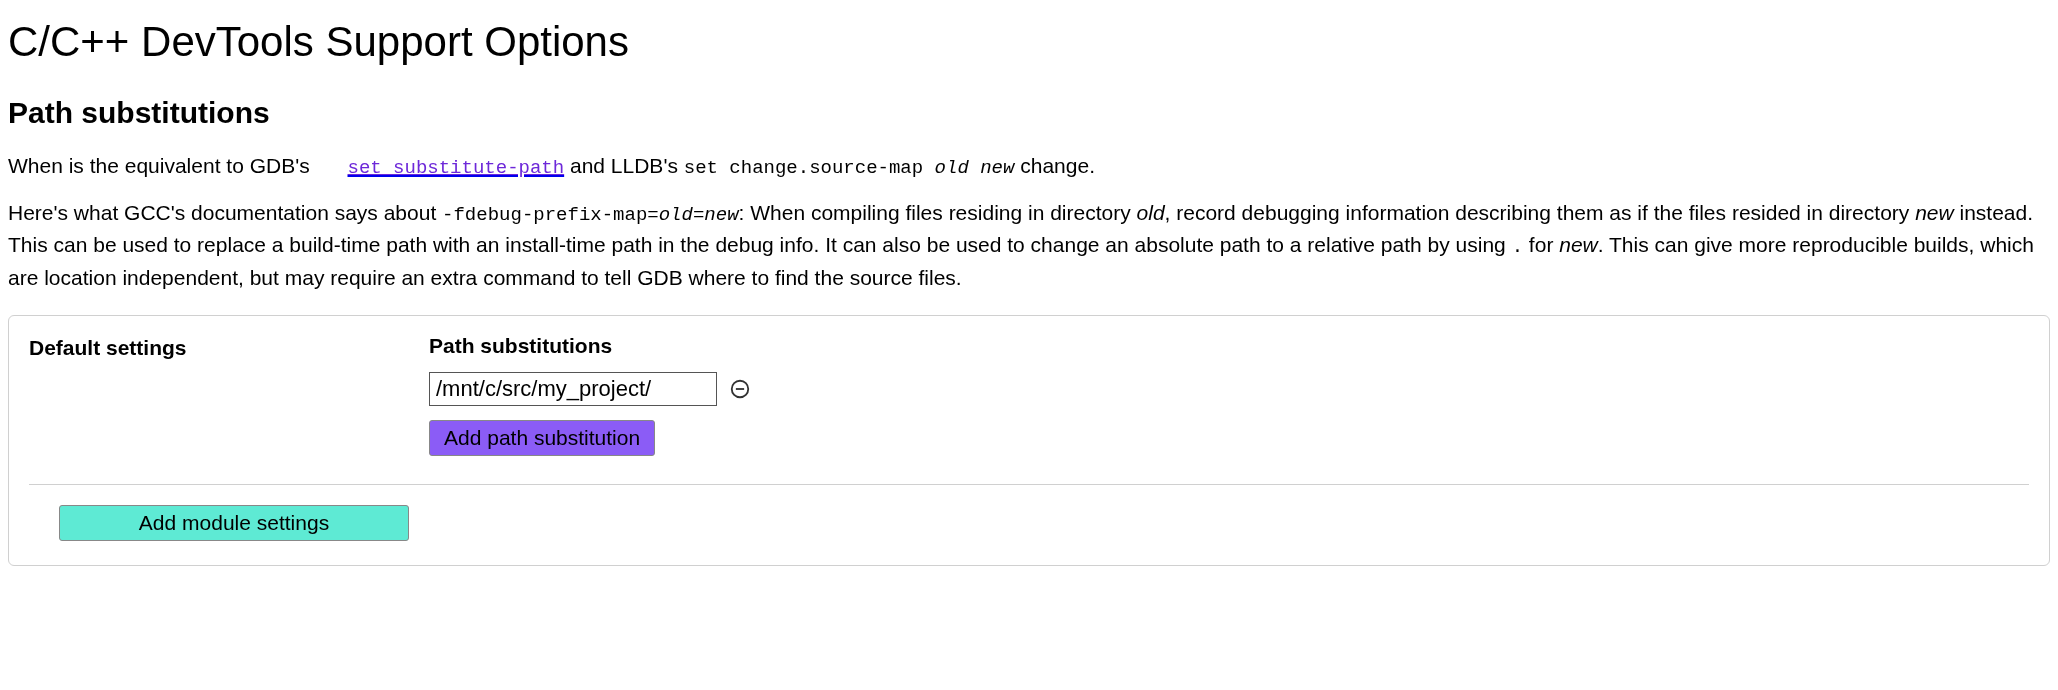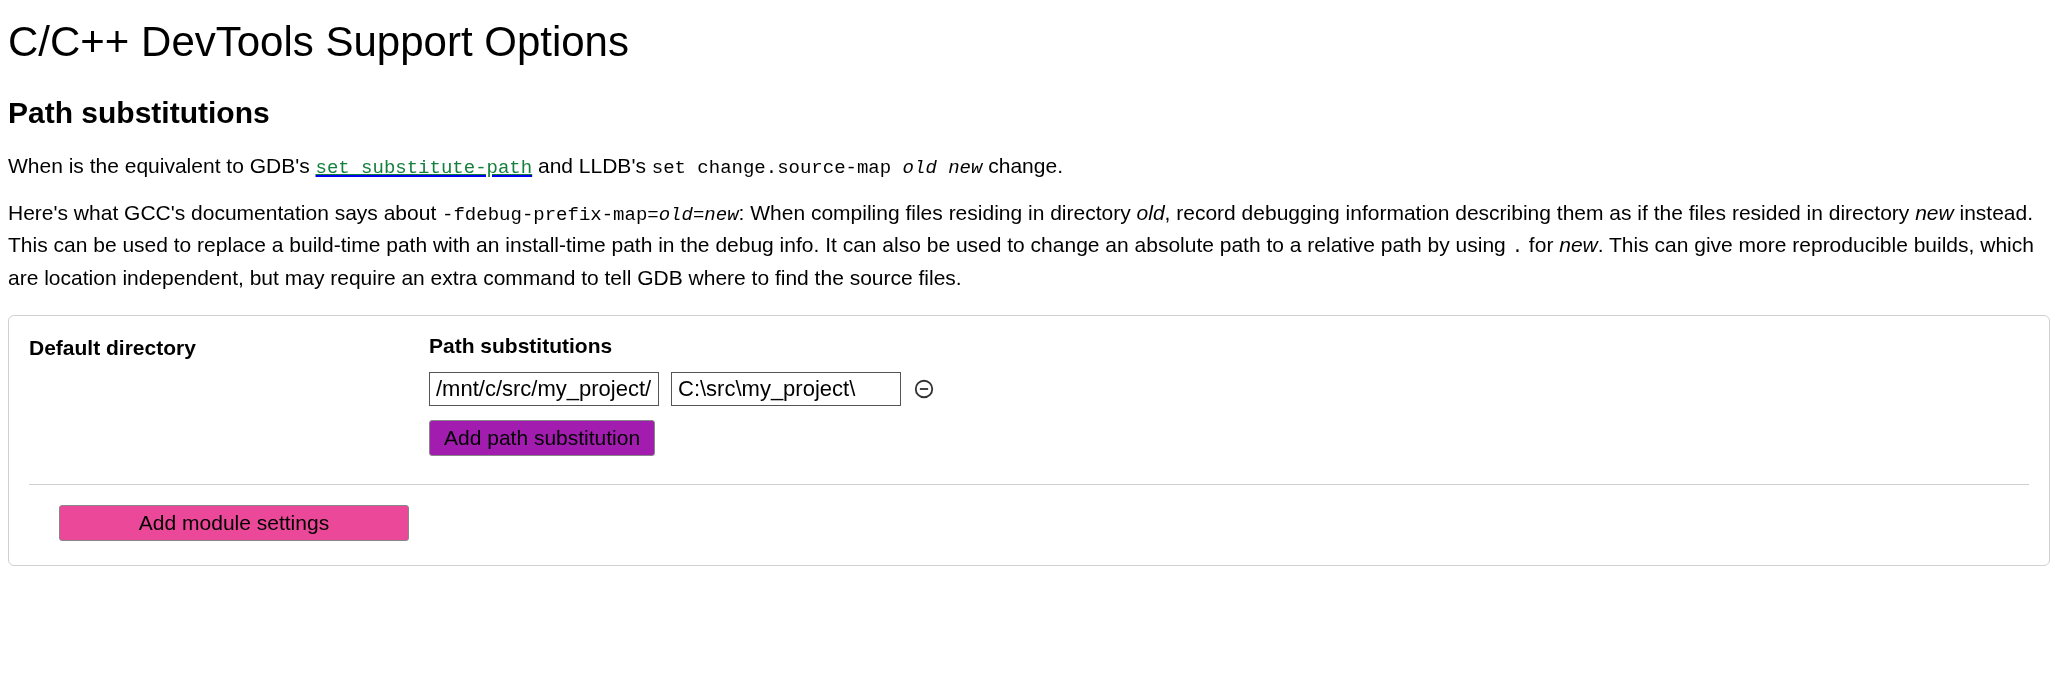--- a/index.html
+++ b/index.html
@@ -25,22 +25,23 @@
     }
     p {
       margin: 14px 0;
       line-height: 1.5;
     }
     code {
       font-family: Consolas, "Courier New", monospace;
       font-size: 19px;
     }
     a code {
-      color: #15803d;
+      color: #6d28d9;
       text-decoration: underline;
+      margin-left: 32px;
     }
     a {
       color: #0000EE;
       text-decoration: underline;
     }
     em, .italic {
       font-style: italic;
       font-family: inherit;
       margin-top: 30px;
     }
@@ -73,56 +74,56 @@
     .path-row {
       display: flex;
       align-items: center;
       gap: 12px;
       margin-bottom: 14px;
     }
     .path-input {
       font-size: 22px;
       padding: 3px 6px;
       border: 1px solid #555;
-      width: 230px;
+      width: 288px;
       font-family: Arial, sans-serif;
       height: 34px;
     }
     .remove-btn {
       background: none;
       border: none;
       padding: 0;
       cursor: pointer;
       display: flex;
       align-items: center;
       justify-content: center;
     }
     .remove-btn svg {
       width: 22px;
       height: 22px;
     }
     .std-button {
-      background: #a21caf;
+      background: #8b5cf6;
       border: 1px solid #888;
       border-radius: 3px;
       padding: 5px 14px;
       font-size: 21px;
       font-family: inherit;
       cursor: pointer;
     }
     hr.divider {
       border: none;
       border-top: 1px solid #d0d0d0;
       margin: 28px 0 20px 0;
     }
     .module-btn-wrap {
       padding-left: 30px;
     }
     .module-button {
-      background: #ec4899;
+      background: #5eead4;
       border: 1px solid #888;
       border-radius: 3px;
       padding: 5px 0;
       font-size: 21px;
       font-family: inherit;
       cursor: pointer;
       width: 350px;
       text-align: center;
     }
   </style>
@@ -136,26 +137,25 @@
 <p>
   <span>When is the equivalent to GDB's </span><a href="#"><code>set substitute-path</code></a><span> and LLDB's </span><code><span>set change.source-map </span><span class="italic">old</span><span> </span><span class="italic">new</span></code><span> change.</span>
 </p>
 
 <p>
   <span>Here's what GCC's documentation says about </span><code><span>-fdebug-prefix-map=</span><span class="italic">old</span><span>=</span><span class="italic">new</span></code><span>: When compiling files residing in directory </span><em>old</em><span>, record debugging information describing them as if the files resided in directory </span><em>new</em><span> instead. This can be used to replace a build-time path with an install-time path in the debug info. It can also be used to change an absolute path to a relative path by using </span><code>.</code><span> for </span><em>new</em><span>. This can give more reproducible builds, which are location independent, but may require an extra command to tell GDB where to find the source files.</span>
 </p>
 
 <div class="settings-panel">
   <div class="settings-row">
-    <div class="left-label">Default directory</div>
+    <div class="left-label">Default settings</div>
     <div class="right-content">
       <div class="sub-heading">Path substitutions</div>
       <div class="path-row">
         <input type="text" class="path-input" value="/mnt/c/src/my_project/" style="">
-        <input type="text" class="path-input" value="C:\src\my_project\" style="">
         <button class="remove-btn">
           <svg viewBox="0 0 24 24">
             <circle cx="12" cy="12" r="9" fill="none" stroke="#333" stroke-width="2"></circle>
             <line x1="7.5" y1="12" x2="16.5" y2="12" stroke="#333" stroke-width="2"></line>
           </svg>
         </button>
       </div>
       <button class="std-button">Add path substitution</button>
     </div>
   </div>

